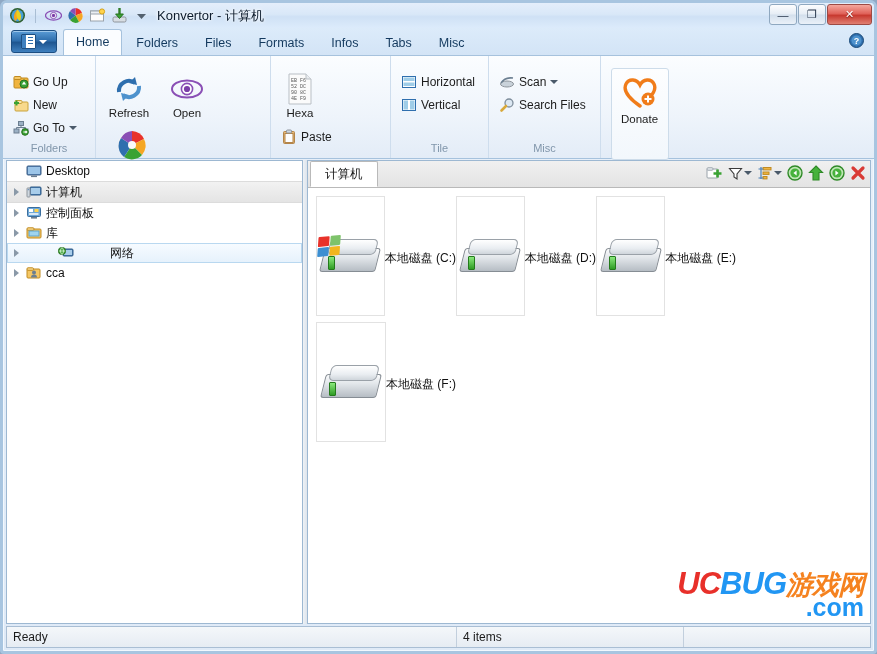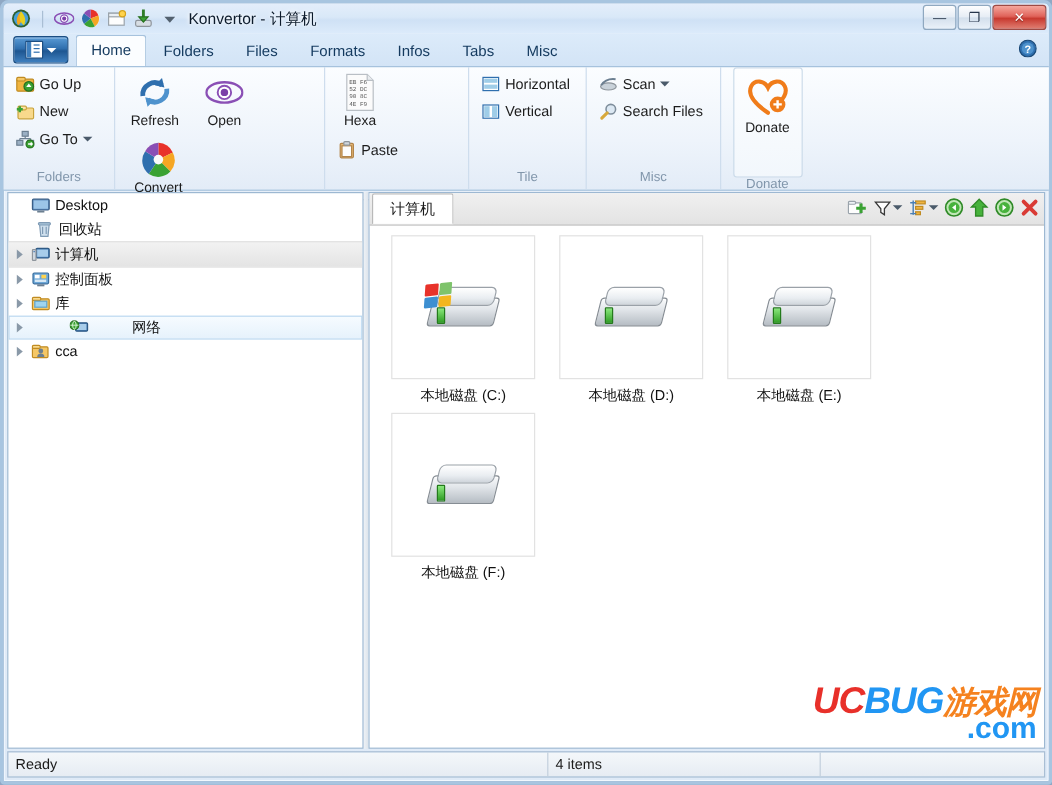--- a/index.html
+++ b/index.html
@@ -76,21 +76,21 @@
     background:#fbfdff;border-color:#a6c2dd;color:#13395e;height:25px;line-height:25px;
   }
   #helpbtn{position:absolute;right:10px;top:5px;width:15px;height:15px;}
   
   #ribbon{
     height:102px;background:linear-gradient(180deg,#fbfdff 0%,#eef4fb 60%,#e3ecf7 100%);
     border-top:1px solid #a6c2dd;border-bottom:1px solid #a6c2dd;
     display:flex;position:relative;
   }
   .rgroup{position:relative;display:flex;flex-direction:column;justify-content:space-between;
-          padding:0 6px 0 6px;height:100%;box-sizing:border-box;}
+          padding:12px 6px 0 6px;height:100%;box-sizing:border-box;}
   .rgroup + .rgroup{border-left:1px solid #cedded;}
   .glabel{text-align:center;font-size:11px;color:#8196ab;padding-bottom:4px;}
   .gbody{display:flex;align-items:flex-start;gap:4px;flex:1;}
   .bigbtn{
     width:52px;display:flex;flex-direction:column;align-items:center;gap:2px;
     padding-top:4px;border:1px solid transparent;border-radius:3px;
   }
   .bigbtn .bi{width:32px;height:32px;display:flex;align-items:center;justify-content:center;}
   .bigbtn .bl{font-size:11.5px;color:#1c1c1c;}
   .bigbtn.framed{border-color:#cddcea;background:linear-gradient(180deg,#fdfeff,#f2f7fc);}
@@ -123,21 +123,21 @@
     background:linear-gradient(180deg,#f0f0f0,#e3e3e3);border-bottom:1px solid #b9b9b9;
   }
   .ctab{
     height:24px;line-height:24px;padding:0 14px;font-size:12.5px;background:#fff;
     border:1px solid #b9b9b9;border-bottom:1px solid #fff;border-radius:2px 2px 0 0;margin-left:2px;
   }
   #ctools{position:absolute;right:4px;top:3px;display:flex;align-items:center;gap:5px;}
   .ttool{height:18px;display:flex;align-items:center;gap:1px;}
   #files{flex:1;position:relative;padding:8px 0 0 8px;overflow:hidden;}
   .fgrid{display:flex;flex-wrap:wrap;align-content:flex-start;}
-  .fitem{width:140px;margin:0 0 6px 0;display:flex;flex-direction:column;align-items:center;justify-content:flex-end;}
+  .fitem{width:140px;margin:0 0 6px 0;display:flex;flex-direction:row;align-items:center;justify-content:flex-end;}
   .fthumb{
     width:118px;height:118px;border:1px solid #e2e2e2;background:#fff;
     display:flex;align-items:center;justify-content:center;
   }
   .flabel{margin-top:5px;font-size:12px;color:#111;white-space:nowrap;}
   .bigdisk{width:64px;height:44px;position:relative;}
   .bigdisk .body{position:absolute;left:4px;top:14px;width:54px;height:22px;
     background:linear-gradient(180deg,#fafbfc 0%,#e2e6ea 40%,#b6bdc4 100%);
     border:1px solid #868d94;border-radius:3px;transform:skewX(-14deg);
     box-shadow:inset 0 1px 0 #fff;}
@@ -464,30 +464,20 @@
         <span class="ticon">
           <svg width="16" height="16" viewBox="0 0 16 16">
             <rect x="1" y="3" width="14" height="9" rx="1" fill="#5a86b8" stroke="#3a5f87"></rect>
             <rect x="2" y="4" width="12" height="7" fill="#9cc5e8"></rect>
             <rect x="5" y="12.5" width="6" height="1.6" fill="#6c7f91"></rect>
           </svg>
         </span>
         <span class="tlabel">Desktop</span>
       </div>
 
-      <div class="trow" style="padding-left:22px">
-        <span class="ticon">
-          <svg width="16" height="16" viewBox="0 0 16 16">
-            <path d="M4 4 h8 l-1 10 h-6 Z" fill="#cfe0ee" stroke="#7f9bb5"></path>
-            <rect x="3" y="2.5" width="10" height="2" rx="1" fill="#a9c4da" stroke="#7f9bb5"></rect>
-            <path d="M6.5 6 v6 M9.5 6 v6" stroke="#7f9bb5"></path>
-          </svg>
-        </span>
-        <span class="tlabel">回收站</span>
-      </div>
 
       <div class="trow sel" style="padding-left:4px">
         <span class="expander"></span>
         <span class="ticon">
           <svg width="16" height="16" viewBox="0 0 16 16">
             <rect x="4" y="3" width="11" height="8" rx="1" fill="#4a7fb5" stroke="#2f5a85"></rect>
             <rect x="5" y="4" width="9" height="6" fill="#a8cdea"></rect>
             <rect x="1" y="4" width="3" height="9" rx="0.6" fill="#cfd8e0" stroke="#8e959c"></rect>
             <rect x="1.8" y="5.2" width="1.4" height="1" fill="#5a86b8"></rect>
           </svg>

